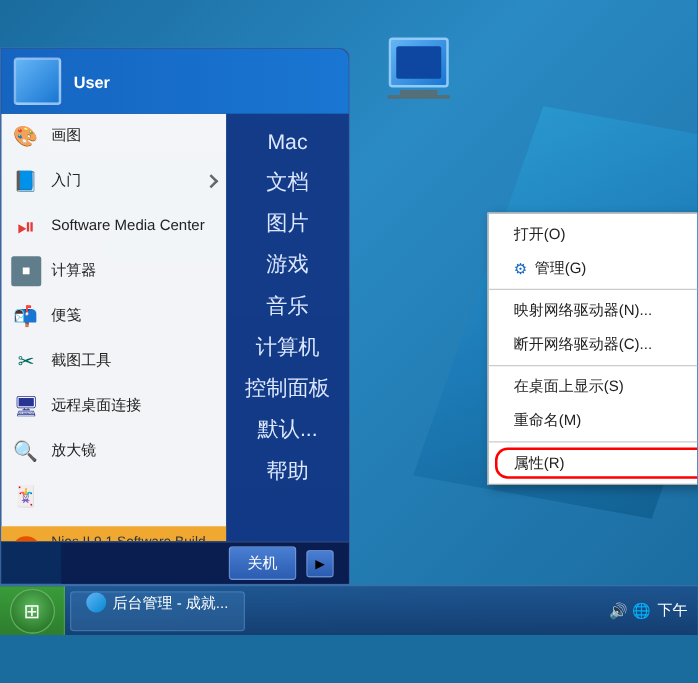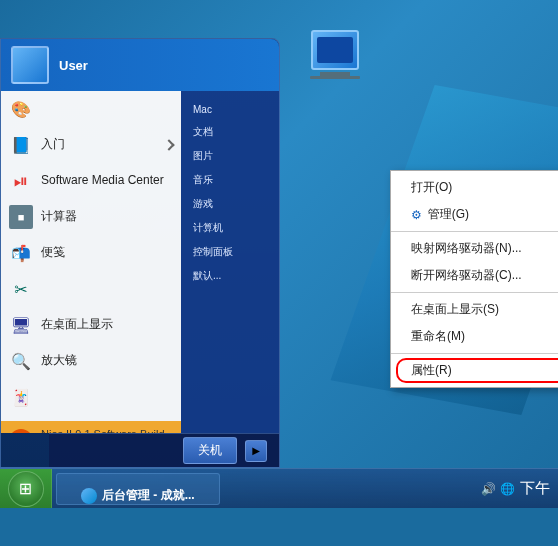--- a/index.html
+++ b/index.html
@@ -76,31 +76,30 @@
     .taskbar-items {
       display: flex;
       align-items: center;
       flex: 1;
       padding: 0 4px;
       gap: 3px;
     }
 
     .taskbar-item {
       height: 32px;
-      padding: 0 24px;
+      padding: 0 12px;
       background: rgba(60,120,180,0.4);
       border: 1px solid rgba(100,160,220,0.4);
       border-radius: 3px;
       display: flex;
-      align-items: flex-end;
+      align-items: flex-start;
       gap: 5px;
       cursor: pointer;
       color: white;
       font-size: 12px;
-      font-weight: bold;
     }
 
     .taskbar-item .icon-circle {
       width: 16px;
       height: 16px;
       border-radius: 50%;
       background: linear-gradient(135deg, #4fc3f7 0%, #0288d1 100%);
       flex-shrink: 0;
     }
 
@@ -224,21 +223,22 @@
       background: rgba(20,60,140,0.85);
       padding: 8px 0;
     }
 
     .right-item {
       display: flex;
       align-items: center;
       padding: 5px 12px;
       cursor: pointer;
       color: #dde8ff;
-      font-size: 10px;
+      font-size: 17px;
+      justify-content: center;
     }
 
     .start-menu-footer {
       height: 34px;
       background: rgba(10,30,80,0.98);
       display: flex;
       align-items: center;
       justify-content: flex-end;
       padding: 0 12px;
       gap: 8px;
@@ -335,20 +335,21 @@
       <div class="user-avatar"></div>
       <span class="user-name">User</span>
     </div>
 
     <div class="start-menu-body">
 
       <div class="start-menu-left">
 
         <div class="start-menu-item">
           <div class="item-icon ic-paint">🎨</div>
+          <span class="item-label">画图</span>
           <div class="item-arrow" style="visibility:hidden;"></div>
         </div>
 
         <div class="start-menu-item">
           <div class="item-icon ic-intro">📘</div>
           <span class="item-label">入门</span>
           <div class="item-arrow"></div>
         </div>
 
         <div class="start-menu-item">
@@ -361,25 +362,26 @@
           <span class="item-label">计算器</span>
         </div>
 
         <div class="start-menu-item">
           <div class="item-icon">📬</div>
           <span class="item-label">便笺</span>
         </div>
 
         <div class="start-menu-item">
           <div class="item-icon" style="color:#00695c;">✂</div>
+          <span class="item-label">截图工具</span>
         </div>
 
         <div class="start-menu-item">
           <div class="item-icon" style="color:#283593;">🖥</div>
-          <span class="item-label">在桌面上显示</span>
+          <span class="item-label">远程桌面连接</span>
         </div>
 
         <div class="start-menu-item">
           <div class="item-icon" style="color:#6a1b9a;">🔍</div>
           <span class="item-label">放大镜</span>
         </div>
 
         <div class="start-menu-item">
           <div class="item-icon">🃏</div>
         </div>
@@ -401,33 +403,36 @@
         <div class="right-item">
           <span>Mac</span>
         </div>
         <div class="right-item">
           <span>文档</span>
         </div>
         <div class="right-item">
           <span>图片</span>
         </div>
         <div class="right-item">
+          <span>游戏</span>
+        </div>
+        <div class="right-item">
           <span>音乐</span>
         </div>
         <div class="right-item">
-          <span>游戏</span>
-        </div>
-        <div class="right-item">
           <span>计算机</span>
         </div>
         <div class="right-item">
           <span>控制面板</span>
         </div>
         <div class="right-item">
           <span>默认...</span>
+        </div>
+        <div class="right-item">
+          <span>帮助</span>
         </div>
       </div>
     </div>
 
     <div class="start-menu-footer">
       <div class="shutdown-btn">关机</div>
       <div class="shutdown-arrow-btn">
         <span style="font-size:10px;">▶</span>
       </div>
     </div>
@@ -461,17 +466,17 @@
 
       <div class="taskbar-item">
         <div class="icon-circle" style="background:linear-gradient(135deg,#64b5f6,#0288d1);"></div>
         <span>后台管理 - 成就...</span>
       </div>
 
     </div>
 
     <div class="taskbar-tray">
       <span style="font-size:12px;">🔊 🌐</span>
-      <span style="font-size:15px;">下午</span>
+      <span style="font-size:12px;">下午</span>
     </div>
   </div>
 
 </div>
 
 </body></html>

